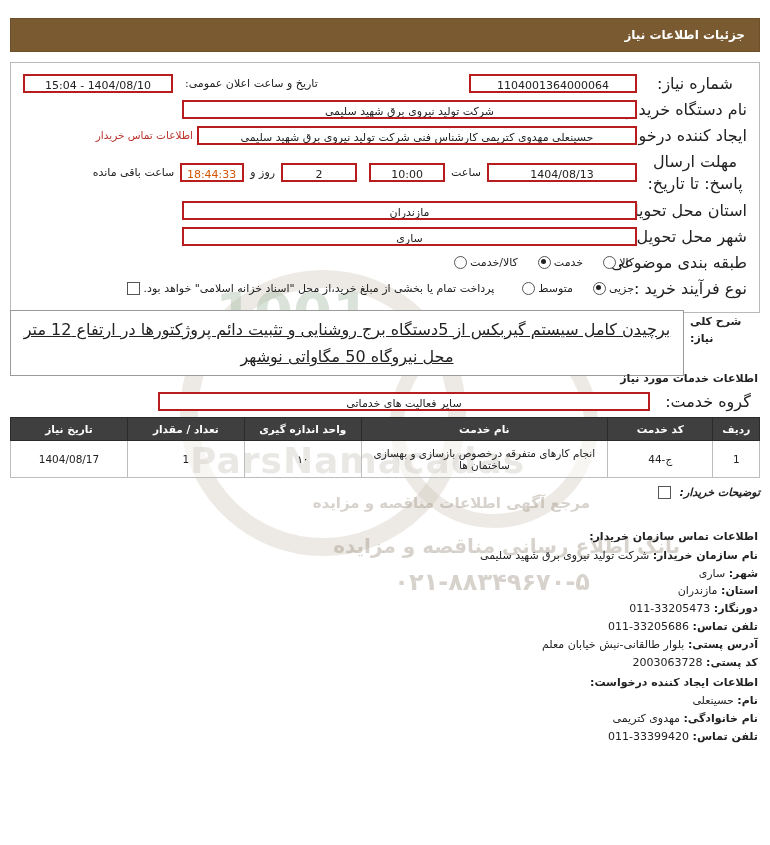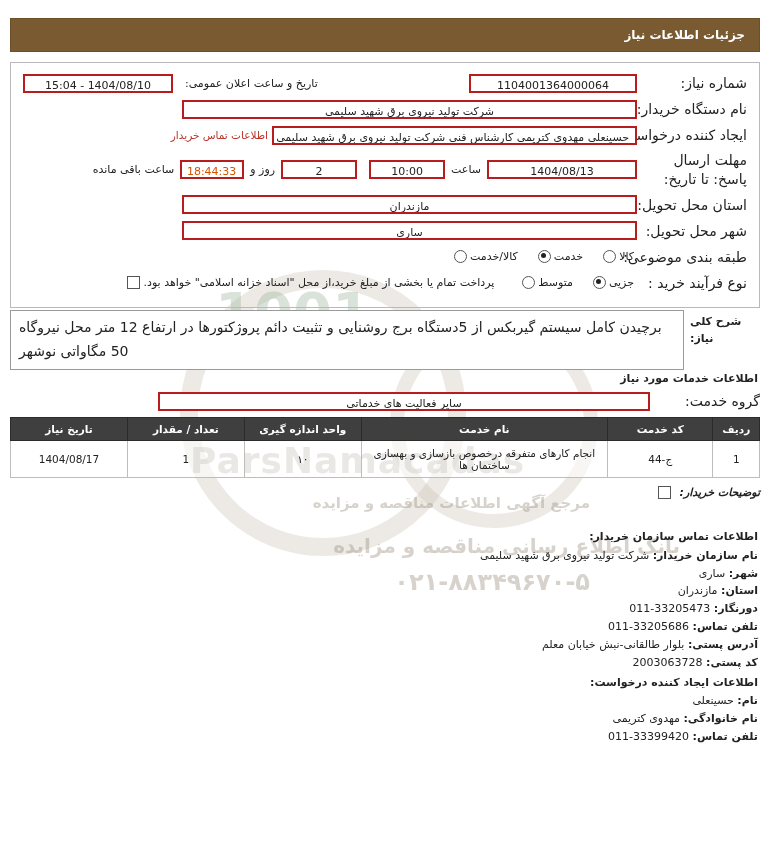--- a/index.html
+++ b/index.html
@@ -91,43 +91,43 @@
     box-sizing: border-box;
     z-index: 2;
   }
   .row {
     display: flex;
     align-items: center;
     margin-bottom: 6px;
     min-height: 20px;
   }
   .lbl {
-    font-size: 14px;
+    font-size: 16px;
     color: #222;
-    text-align: right;
+    text-align: center;
     padding-left: 6px;
     white-space: nowrap;
   }
   .lbl.w1 { width: 104px; }
   .lbl.w2 { width: 104px; }
   .field {
     border: 2px solid #b91c1c;
     background: #ffffff;
     height: 19px;
     line-height: 19px;
     font-size: 11px;
     padding: 0 6px;
     box-sizing: border-box;
     text-align: center;
     overflow: hidden;
     white-space: nowrap;
   }
   .f-need-no { width: 168px; }
   .f-org { width: 455px; }
-  .f-creator { width: 365px; text-align: center; }
+  .f-creator { width: 440px; text-align: center; }
   .f-province { width: 455px; }
   .f-city { width: 455px; }
   .f-date { width: 150px; }
   .f-time { width: 76px; }
   .f-days { width: 76px; }
   .f-remain { width: 64px; color: #d35400; }
   .f-announce { width: 150px; }
   .link {
     color: #b9342b;
     font-size: 10.5px;
@@ -199,25 +199,26 @@
     text-align: left;
     padding-left: 6px;
     padding-top: 4px;
     line-height: 1.5;
   }
   .descbox {
     flex: 1;
     border: 1px solid #9a9a9a;
     background: #fff;
     min-height: 44px;
-    font-size: 14px;
+    font-size: 16px;
     line-height: 1.7;
     padding: 5px 8px;
     box-sizing: border-box;
-    text-align: left;
+    text-align: center;
+    text-decoration: underline;
   }
   .section-title {
     font-size: 11px;
     font-weight: bold;
     margin: 8px 2px 6px 0;
     text-align: right;
   }
   .f-servicegroup { width: 492px; }
   
   table.items {

